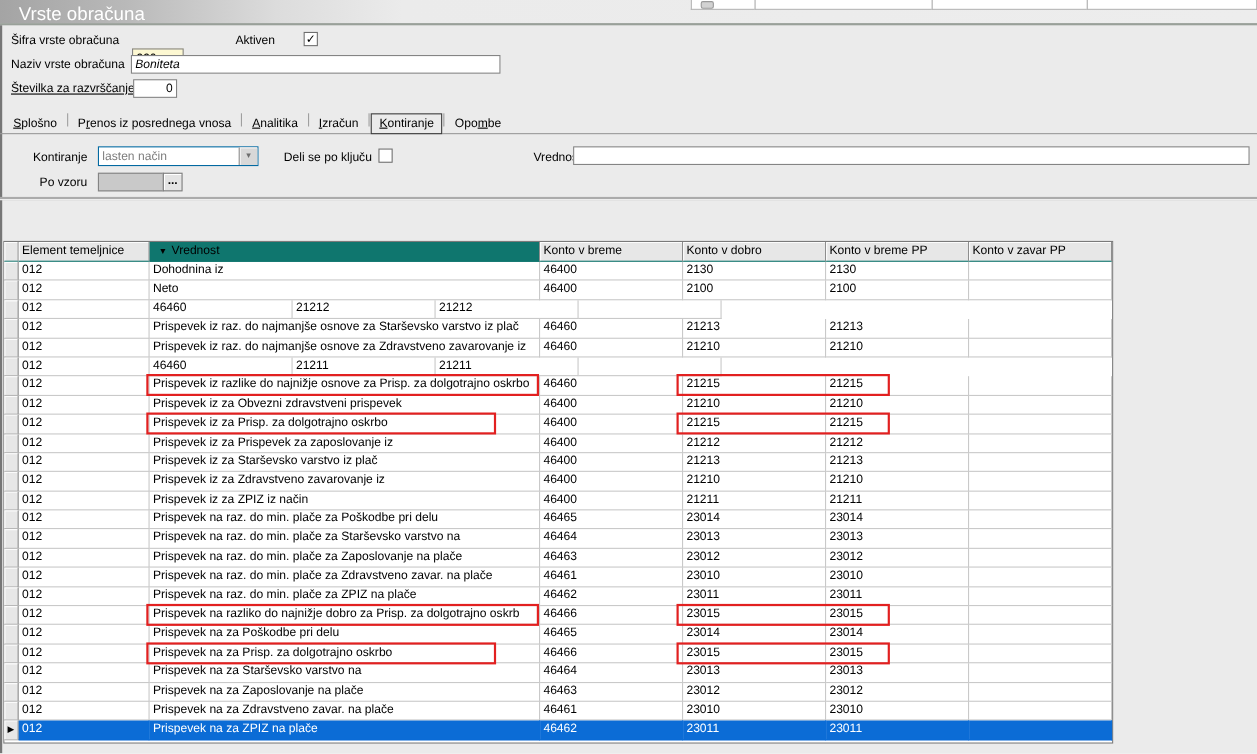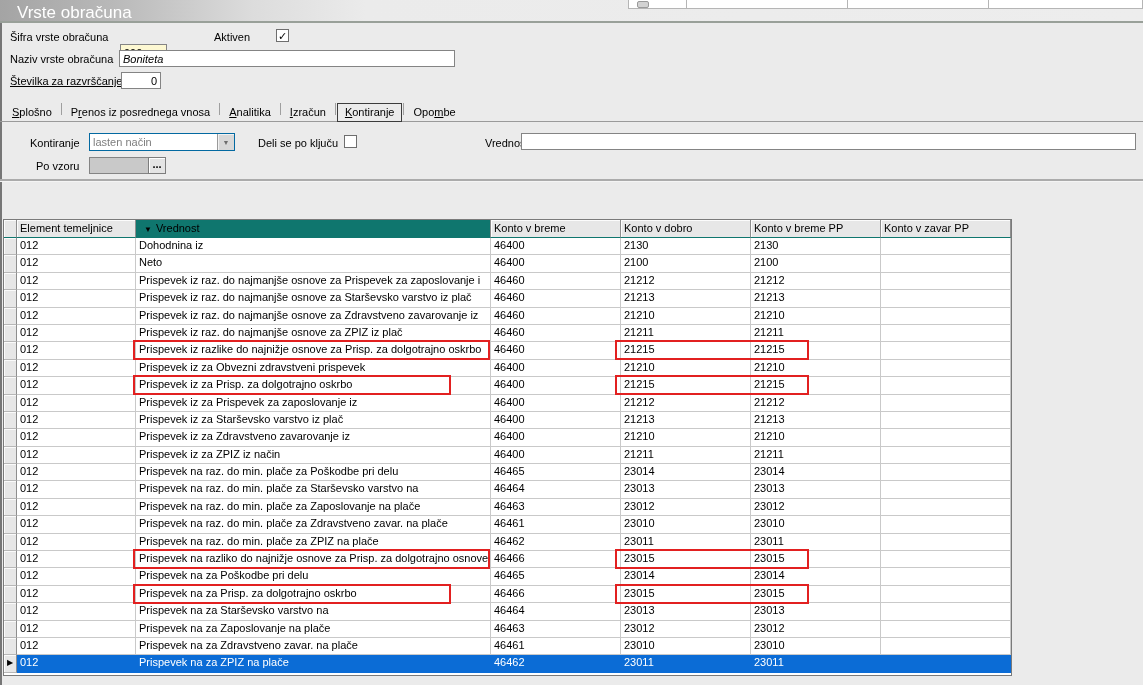--- a/index.html
+++ b/index.html
@@ -147,21 +147,20 @@
           <div class="cell c0">012</div>
           <div class="cell c1">Neto</div>
           <div class="cell c2">46400</div>
           <div class="cell c3">2100</div>
           <div class="cell c4">2100</div>
           <div class="cell c5"></div>
         </div>
         <div class="trow">
           <div class="ind c-ind"></div>
           <div class="cell c0">012</div>
-          <div class="cell c1">Prispevek iz raz. do najmanjše osnove za Prispevek za zaposlovanje i</div>
           <div class="cell c2">46460</div>
           <div class="cell c3">21212</div>
           <div class="cell c4">21212</div>
           <div class="cell c5"></div>
         </div>
         <div class="trow">
           <div class="ind c-ind"></div>
           <div class="cell c0">012</div>
           <div class="cell c1">Prispevek iz raz. do najmanjše osnove za Starševsko varstvo iz plač</div>
           <div class="cell c2">46460</div>
@@ -174,21 +173,20 @@
           <div class="cell c0">012</div>
           <div class="cell c1">Prispevek iz raz. do najmanjše osnove za Zdravstveno zavarovanje iz</div>
           <div class="cell c2">46460</div>
           <div class="cell c3">21210</div>
           <div class="cell c4">21210</div>
           <div class="cell c5"></div>
         </div>
         <div class="trow">
           <div class="ind c-ind"></div>
           <div class="cell c0">012</div>
-          <div class="cell c1">Prispevek iz raz. do najmanjše osnove za ZPIZ iz plač</div>
           <div class="cell c2">46460</div>
           <div class="cell c3">21211</div>
           <div class="cell c4">21211</div>
           <div class="cell c5"></div>
         </div>
         <div class="trow">
           <div class="ind c-ind"></div>
           <div class="cell c0">012</div>
           <div class="cell c1">Prispevek iz razlike do najnižje osnove za Prisp. za dolgotrajno oskrbo</div>
           <div class="cell c2">46460</div>
@@ -295,21 +293,21 @@
           <div class="cell c0">012</div>
           <div class="cell c1">Prispevek na raz. do min. plače za ZPIZ na plače</div>
           <div class="cell c2">46462</div>
           <div class="cell c3">23011</div>
           <div class="cell c4">23011</div>
           <div class="cell c5"></div>
         </div>
         <div class="trow">
           <div class="ind c-ind"></div>
           <div class="cell c0">012</div>
-          <div class="cell c1">Prispevek na razliko do najnižje osnove za Prisp. za dolgotrajno osnove</div>
+          <div class="cell c1">Prispevek na razliko do najnižje dobro za Prisp. za dolgotrajno oskrb</div>
           <div class="cell c2">46466</div>
           <div class="cell c3">23015</div>
           <div class="cell c4">23015</div>
           <div class="cell c5"></div>
           <div class="red-box val-full"></div>
           <div class="red-box konto"></div>
         </div>
         <div class="trow">
           <div class="ind c-ind"></div>
           <div class="cell c0">012</div>

